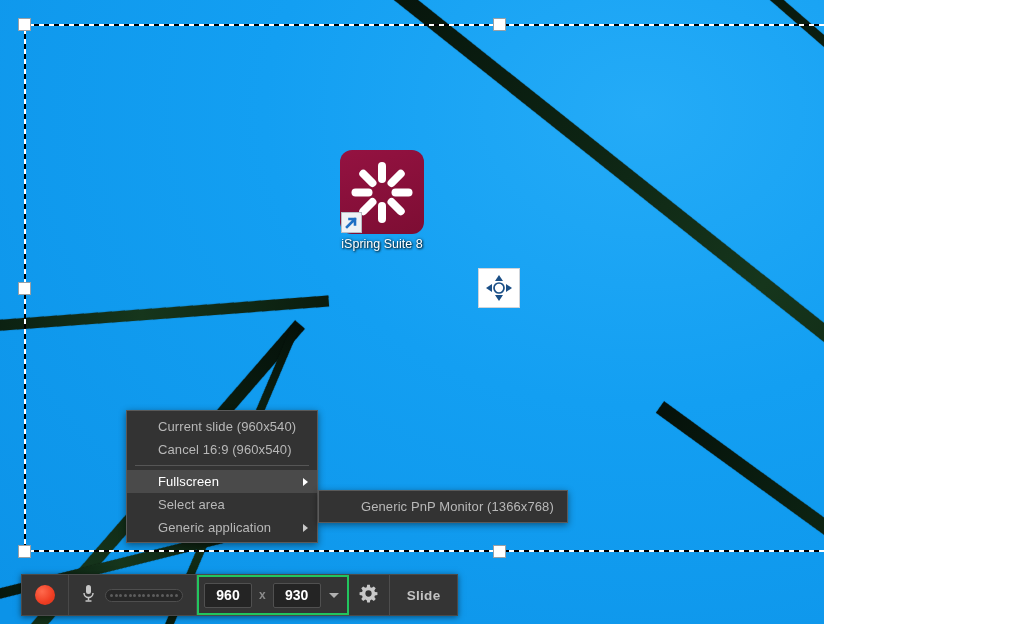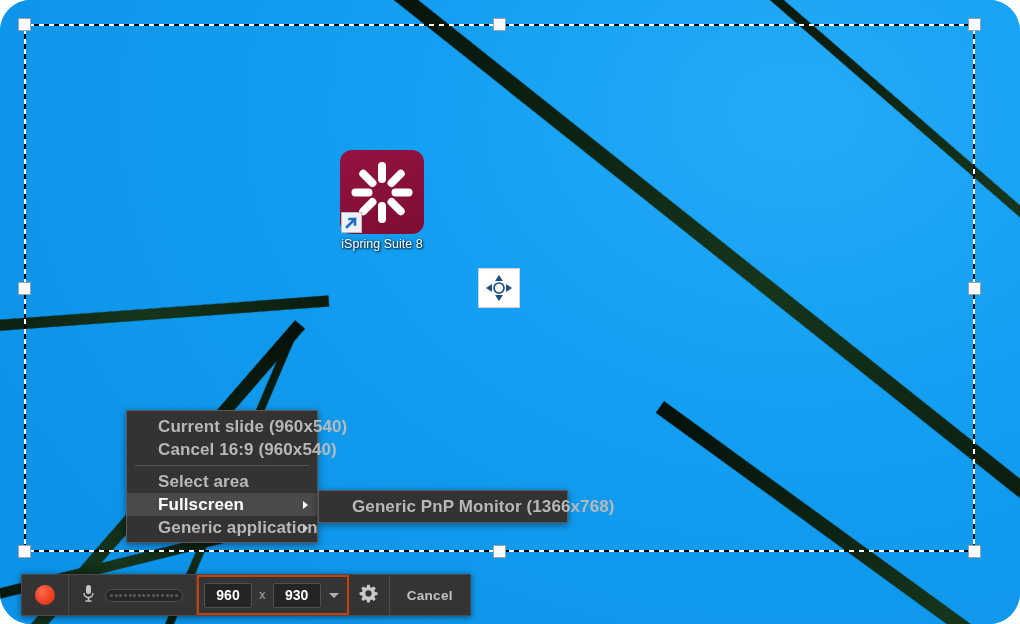--- a/index.html
+++ b/index.html
@@ -6,25 +6,24 @@
     margin: 0;
     padding: 0;
     width: 1020px;
     height: 624px;
     overflow: hidden;
     font-family: "Liberation Sans", sans-serif;
   }
 
   #screen {
     position: relative;
-    width: 1020px;
+    width: 824px;
     height: 624px;
     overflow: hidden;
     background: #119ef0;
-    border-radius: 31px;
   }
 
   
   .wallpaper {
     position: absolute;
     inset: 0;
     background:
       radial-gradient(ellipse 900px 700px at 78% 18%, #24abf7 0%, #139ff2 42%, #0c93e8 100%);
     overflow: hidden;
   }
@@ -162,22 +161,22 @@
     box-sizing: border-box;
     padding: 4px 0 3px 0;
     box-shadow: 0 2px 7px rgba(0,0,0,.45);
   }
   .ctx-item {
     position: relative;
     height: 23px;
     line-height: 23px;
     padding-left: 31px;
     padding-right: 18px;
-    font-size: 17px;
-    font-weight: bold;
+    font-size: 13px;
+    font-weight: normal;
     color: #b8b8b8;
     white-space: nowrap;
     letter-spacing: .1px;
   }
   .ctx-item.selected {
     background: #4a4a4a;
     color: #ffffff;
   }
   .ctx-sep {
     height: 1px;
@@ -198,21 +197,21 @@
 
   
   .ctx-submenu {
     position: absolute;
     left: 318px;
     top: 490px;
     width: 250px;
     background: #333333;
     border: 1px solid #5a5a5a;
     box-sizing: border-box;
-    padding: 4px 8px;
+    padding: 4px 17px;
     box-shadow: 0 2px 7px rgba(0,0,0,.45);
   }
   .ctx-submenu .ctx-item { padding-left: 25px; }
 
   
   .toolbar {
     position: absolute;
     left: 21px;
     bottom: 8px;
     height: 42px;
@@ -260,21 +259,21 @@
     display: block;
     width: 3px; height: 3px;
     border-radius: 50%;
     background: #5d5d5d;
   }
   .tb-size {
     display: flex;
     align-items: center;
     height: 100%;
     padding: 0 5px;
-    border: 2px solid #c2410c;
+    border: 2px solid #22c55e;
     box-sizing: border-box;
   }
   .size-box {
     width: 48px;
     height: 25px;
     background: #242424;
     border: 1px solid #505050;
     border-radius: 2px;
     box-sizing: border-box;
     color: #ffffff;
@@ -375,25 +374,25 @@
     <div class="handle" style="left:944px; top:258px;"></div>
     <div class="handle" style="left:-6px;  top:521px;"></div>
     <div class="handle" style="left:469px; top:521px;"></div>
     <div class="handle" style="left:944px; top:521px;"></div>
   </div>
 
   <div class="ctx-menu">
     <div class="ctx-item">Current slide (960x540)</div>
     <div class="ctx-item">Cancel 16:9 (960x540)</div>
     <div class="ctx-sep"></div>
-    <div class="ctx-item">Select area</div>
     <div class="ctx-item selected">
       <span>Fullscreen</span>
       <span class="ctx-arrow"></span>
     </div>
+    <div class="ctx-item">Select area</div>
     <div class="ctx-item">
       <span>Generic application</span>
       <span class="ctx-arrow"></span>
     </div>
   </div>
 
   <div class="ctx-submenu">
     <div class="ctx-item">Generic PnP Monitor (1366x768)</div>
   </div>
 
@@ -440,16 +439,16 @@
     <div class="tb-gear">
       <span>
         <svg width="19" height="19" viewBox="0 0 20 20">
           <path fill="#c9c9c9" d="M10 6.6a3.4 3.4 0 1 0 0 6.8 3.4 3.4 0 0 0 0-6.8zm0 5a1.6 1.6 0 1 1 0-3.2 1.6 1.6 0 0 1 0 3.2z"></path>
           <path fill="#c9c9c9" d="M8.6 0.8h2.8l0.45 2.6 1.55 0.65 2.2-1.45 2 2-1.45 2.2 0.65 1.55 2.6 0.45v2.8l-2.6 0.45-0.65 1.55 1.45 2.2-2 2-2.2-1.45-1.55 0.65-0.45 2.6H8.6l-0.45-2.6-1.55-0.65-2.2 1.45-2-2 1.45-2.2-0.65-1.55-2.6-0.45V8.8l2.6-0.45 0.65-1.55-1.45-2.2 2-2 2.2 1.45 1.55-0.65z"></path>
           <circle cx="10" cy="10" r="3.3" fill="#343434"></circle>
         </svg>
       </span>
     </div>
 
-    <div class="tb-cancel">Cancel</div>
+    <div class="tb-cancel">Slide</div>
   </div>
 
 </div>
 
 </body></html>

